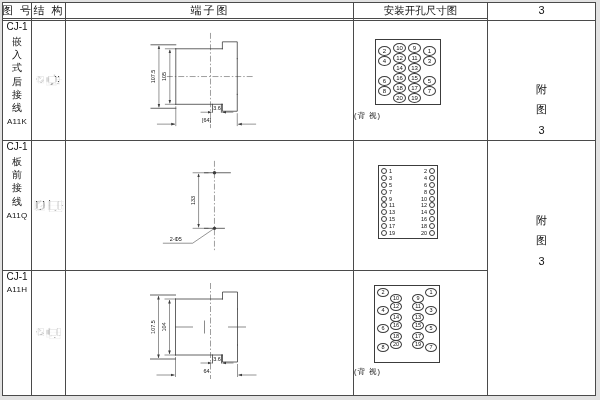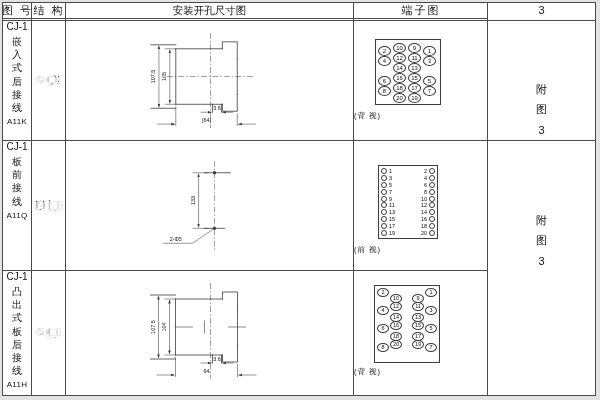--- a/index.html
+++ b/index.html
@@ -36,22 +36,22 @@
   .t2sp { flex:1; }
 </style>
 </head>
 <body>
 
 <div class="sheet">
 <div class="grid">
 
   <div class="hc">图 号</div>
   <div class="hc">结 构</div>
+  <div class="hc">端子图</div>
   <div class="hc tight">安装开孔尺寸图</div>
-  <div class="hc">端子图</div>
 
   <div class="figc">
     <div class="figv">附图3</div>
   </div>
   <div class="structc">
     <div class="model">CJ-1</div>
     <div class="desc">嵌入式后接线</div>
     <div class="code">A11K</div>
   </div>
 
@@ -293,29 +293,27 @@
             <span class="t2c"></span>
           </div>
       <div class="t2r">
             <span class="t2c"></span>
             <span class="t2n">19</span>
             <span class="t2sp"></span>
             <span class="t2n">20</span>
             <span class="t2c"></span>
           </div>
     </div>
-    <div class="tlabel" style="top:104px">(前 视)</div>
   </div>
 
   <div class="figc">
     <div class="figv">附图3</div>
   </div>
   <div class="structc">
     <div class="model">CJ-1</div>
-    <div class="desc">凸出式板后接线</div>
     <div class="code">A11H</div>
   </div>
 
   <div>
     <svg viewBox="0 0 288 124">
       <g class="ln">
         <rect x="55" y="26" width="47" height="47"></rect>
         <ellipse cx="64" cy="34" rx="4.5" ry="3.5"></ellipse>
         <ellipse cx="94" cy="66" rx="4.5" ry="3.5"></ellipse>
         <path d="M69,45 l6,-6 M72,47 l6,-6 M83,61 l6,-6 M86,63 l6,-6" stroke-width="1.1"></path>

